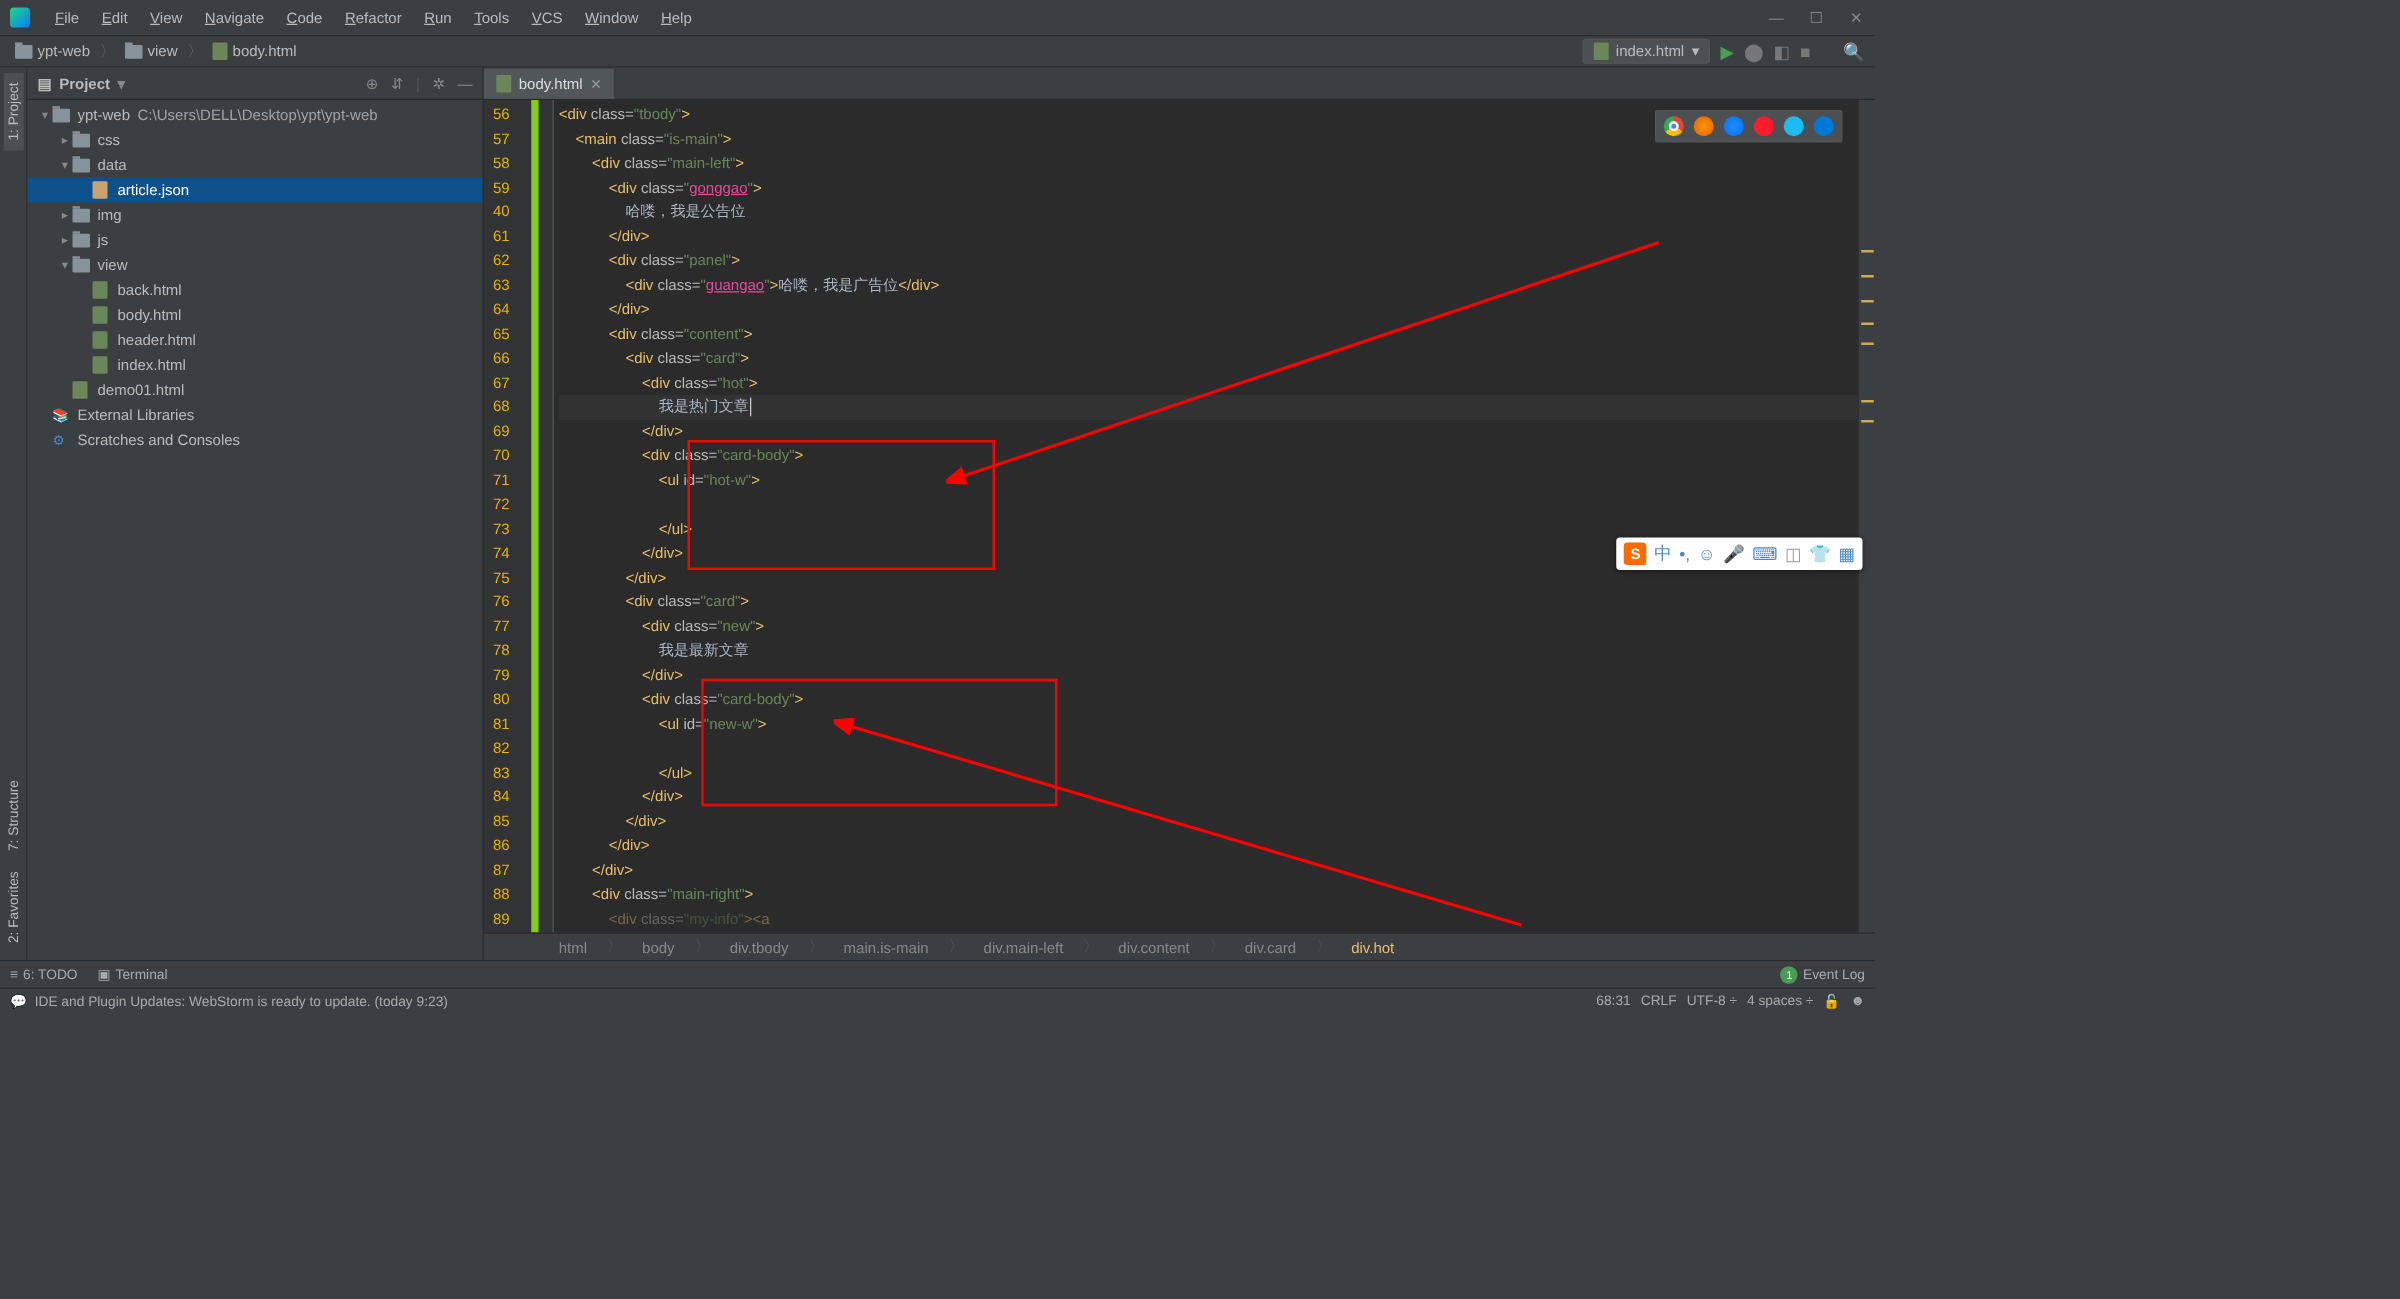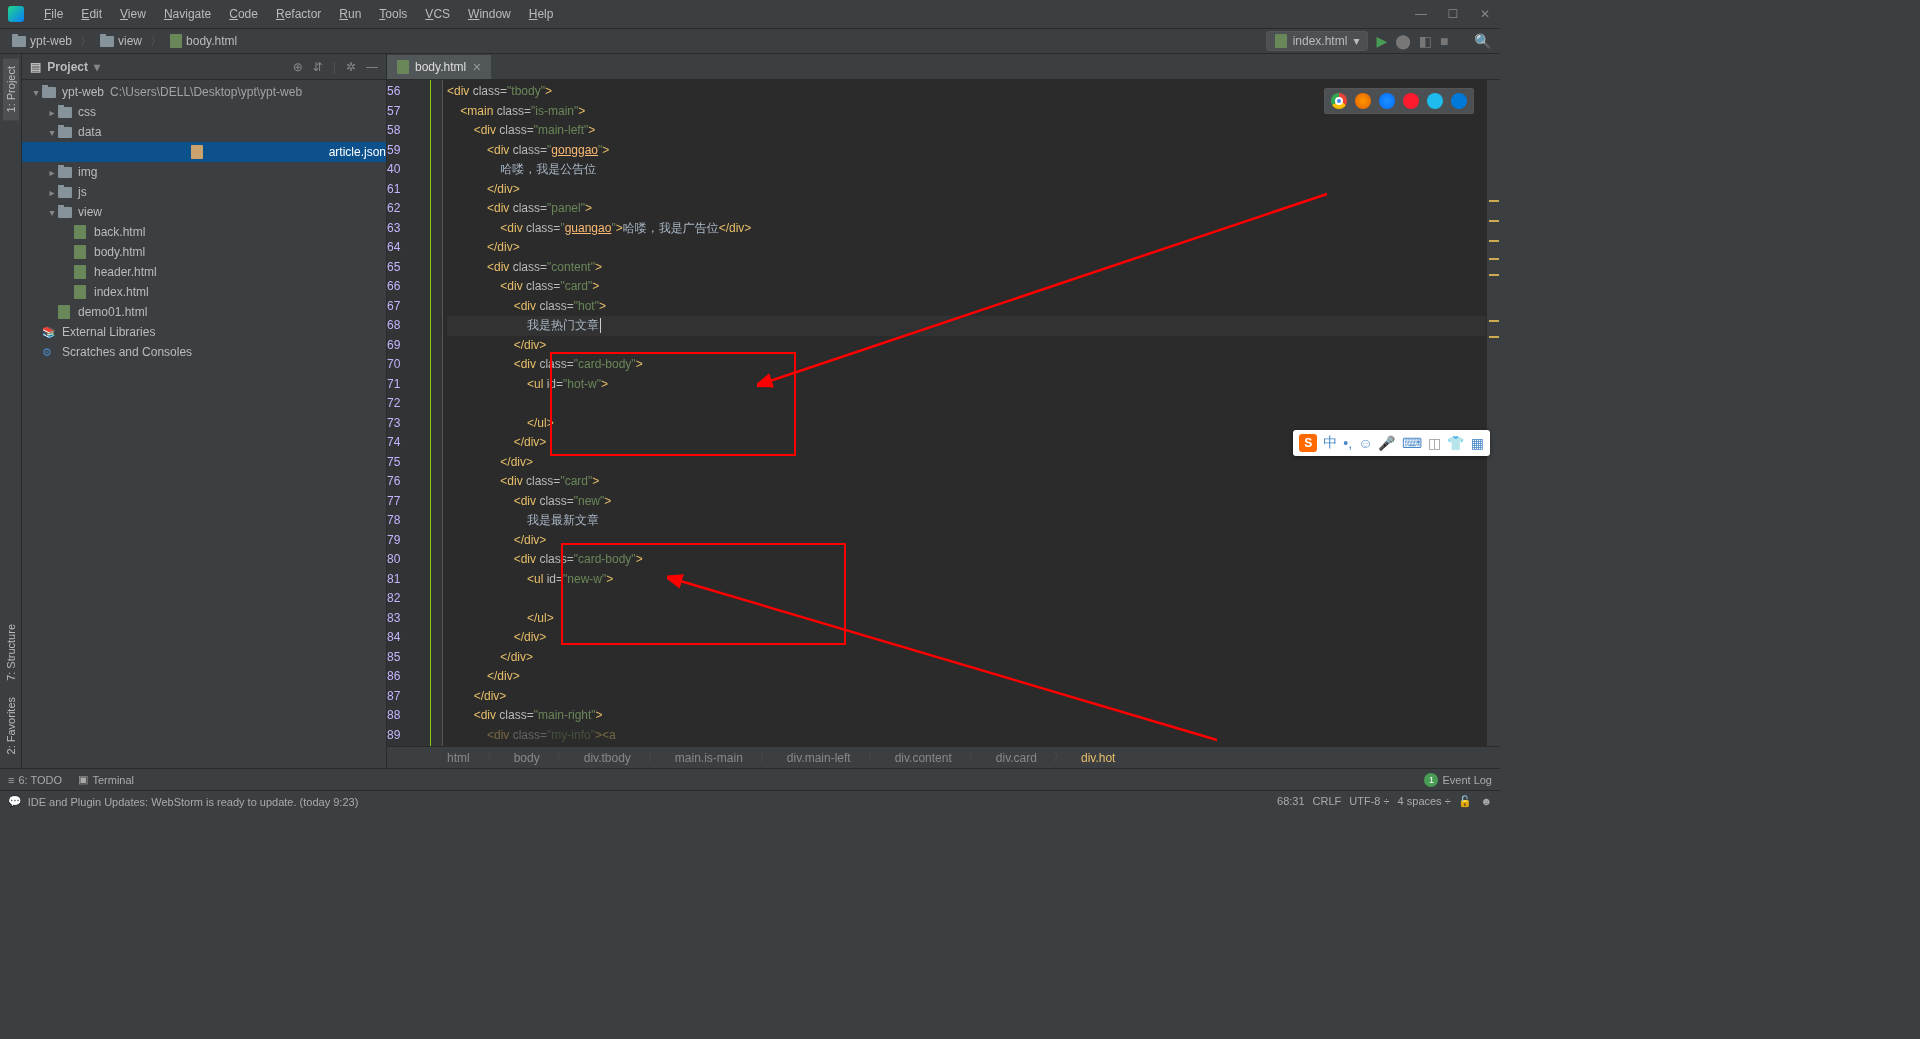--- a/index.html
+++ b/index.html
@@ -52,29 +52,29 @@
 .json-icon { width: 12px; height: 14px; background: #c9a26d; border-radius: 1px; }
 .lib-icon::before { content: '📚'; font-size: 11px; }
 .scratch-icon::before { content: '⚙'; color: #4a88c7; font-size: 11px; }
 
 
 .editor-area { flex: 1; display: flex; flex-direction: column; background: #2b2b2b; position: relative; }
 .tabbar { height: 26px; background: #3c3f41; display: flex; align-items: flex-end; border-bottom: 1px solid #2b2b2b; }
 .tab { height: 24px; background: #515658; padding: 4px 10px; display: flex; align-items: center; gap: 6px; border-radius: 0; color: #ddd; }
 .tab .close { color: #999; cursor: pointer; font-size: 11px; }
 .editor-body { flex: 1; display: flex; overflow: hidden; position: relative; }
-.gutter { width: 44px; background: #313335; text-align: left; padding-right: 10px; color: #c4b5fd; font-family: "Consolas", monospace; font-size: 12px; line-height: 19.5px; padding-top: 2px; border-right: 1px solid #84cc16; }
+.gutter { width: 44px; background: #313335; text-align: center; padding-right: 10px; color: #eab308; font-family: "Consolas", monospace; font-size: 12px; line-height: 19.5px; padding-top: 2px; border-right: 6px solid #84cc16; }
 .gutter-extra { width: 12px; background: #313335; border-right: 1px solid #555; }
 .code { flex: 1; font-family: "Consolas", monospace; font-size: 12px; line-height: 19.5px; padding: 2px 0 0 4px; position: relative; white-space: pre; color: #a9b7c6; }
 .code .line { height: 19.5px; position: relative; }
 .code .current-line { background: #323232; }
 .t-tag { color: #e8bf6a; }
 .t-attr { color: #bababa; }
 .t-str { color: #6a8759; }
-.t-str u { color: #fdba74; text-decoration: underline; }
+.t-str u { color: #ec4899; text-decoration: underline; }
 .t-text { color: #a9b7c6; }
 .caret { display: inline-block; width: 1px; height: 15px; background: #ccc; vertical-align: middle; margin-left: 1px; animation: blink 1s infinite; }
 @keyframes blink { 50% { opacity: 0 } }
 
 
 .browser-float { position: absolute; top: 34px; right: 26px; background: #4c5052; border: 1px solid #555; padding: 4px 6px; display: flex; gap: 8px; border-radius: 2px; }
 .bi { width: 16px; height: 16px; border-radius: 50%; }
 
 
 .ime-float { position: absolute; bottom: 312px; right: 10px; background: #fff; border-radius: 3px; padding: 4px 6px; display: flex; align-items: center; gap: 6px; box-shadow: 0 1px 4px rgba(0,0,0,.4); }
@@ -203,21 +203,21 @@
           </span>
           <span class="tree-label">css</span>
         </div>
         <div class="tree-node" style="padding-left: 24px;">
           <span class="tree-arrow">▾</span>
           <span class="tree-icon">
             <span class="folder-icon"></span>
           </span>
           <span class="tree-label">data</span>
         </div>
-        <div class="tree-node selected" style="padding-left: 40px; justify-content: space-between;">
+        <div class="tree-node selected" style="padding-left: 40px;">
           <span class="tree-arrow"></span>
           <span class="tree-icon">
             <span class="json-icon"></span>
           </span>
           <span class="tree-label">article.json</span>
         </div>
         <div class="tree-node" style="padding-left: 24px;">
           <span class="tree-arrow">▸</span>
           <span class="tree-icon">
             <span class="folder-icon"></span>

